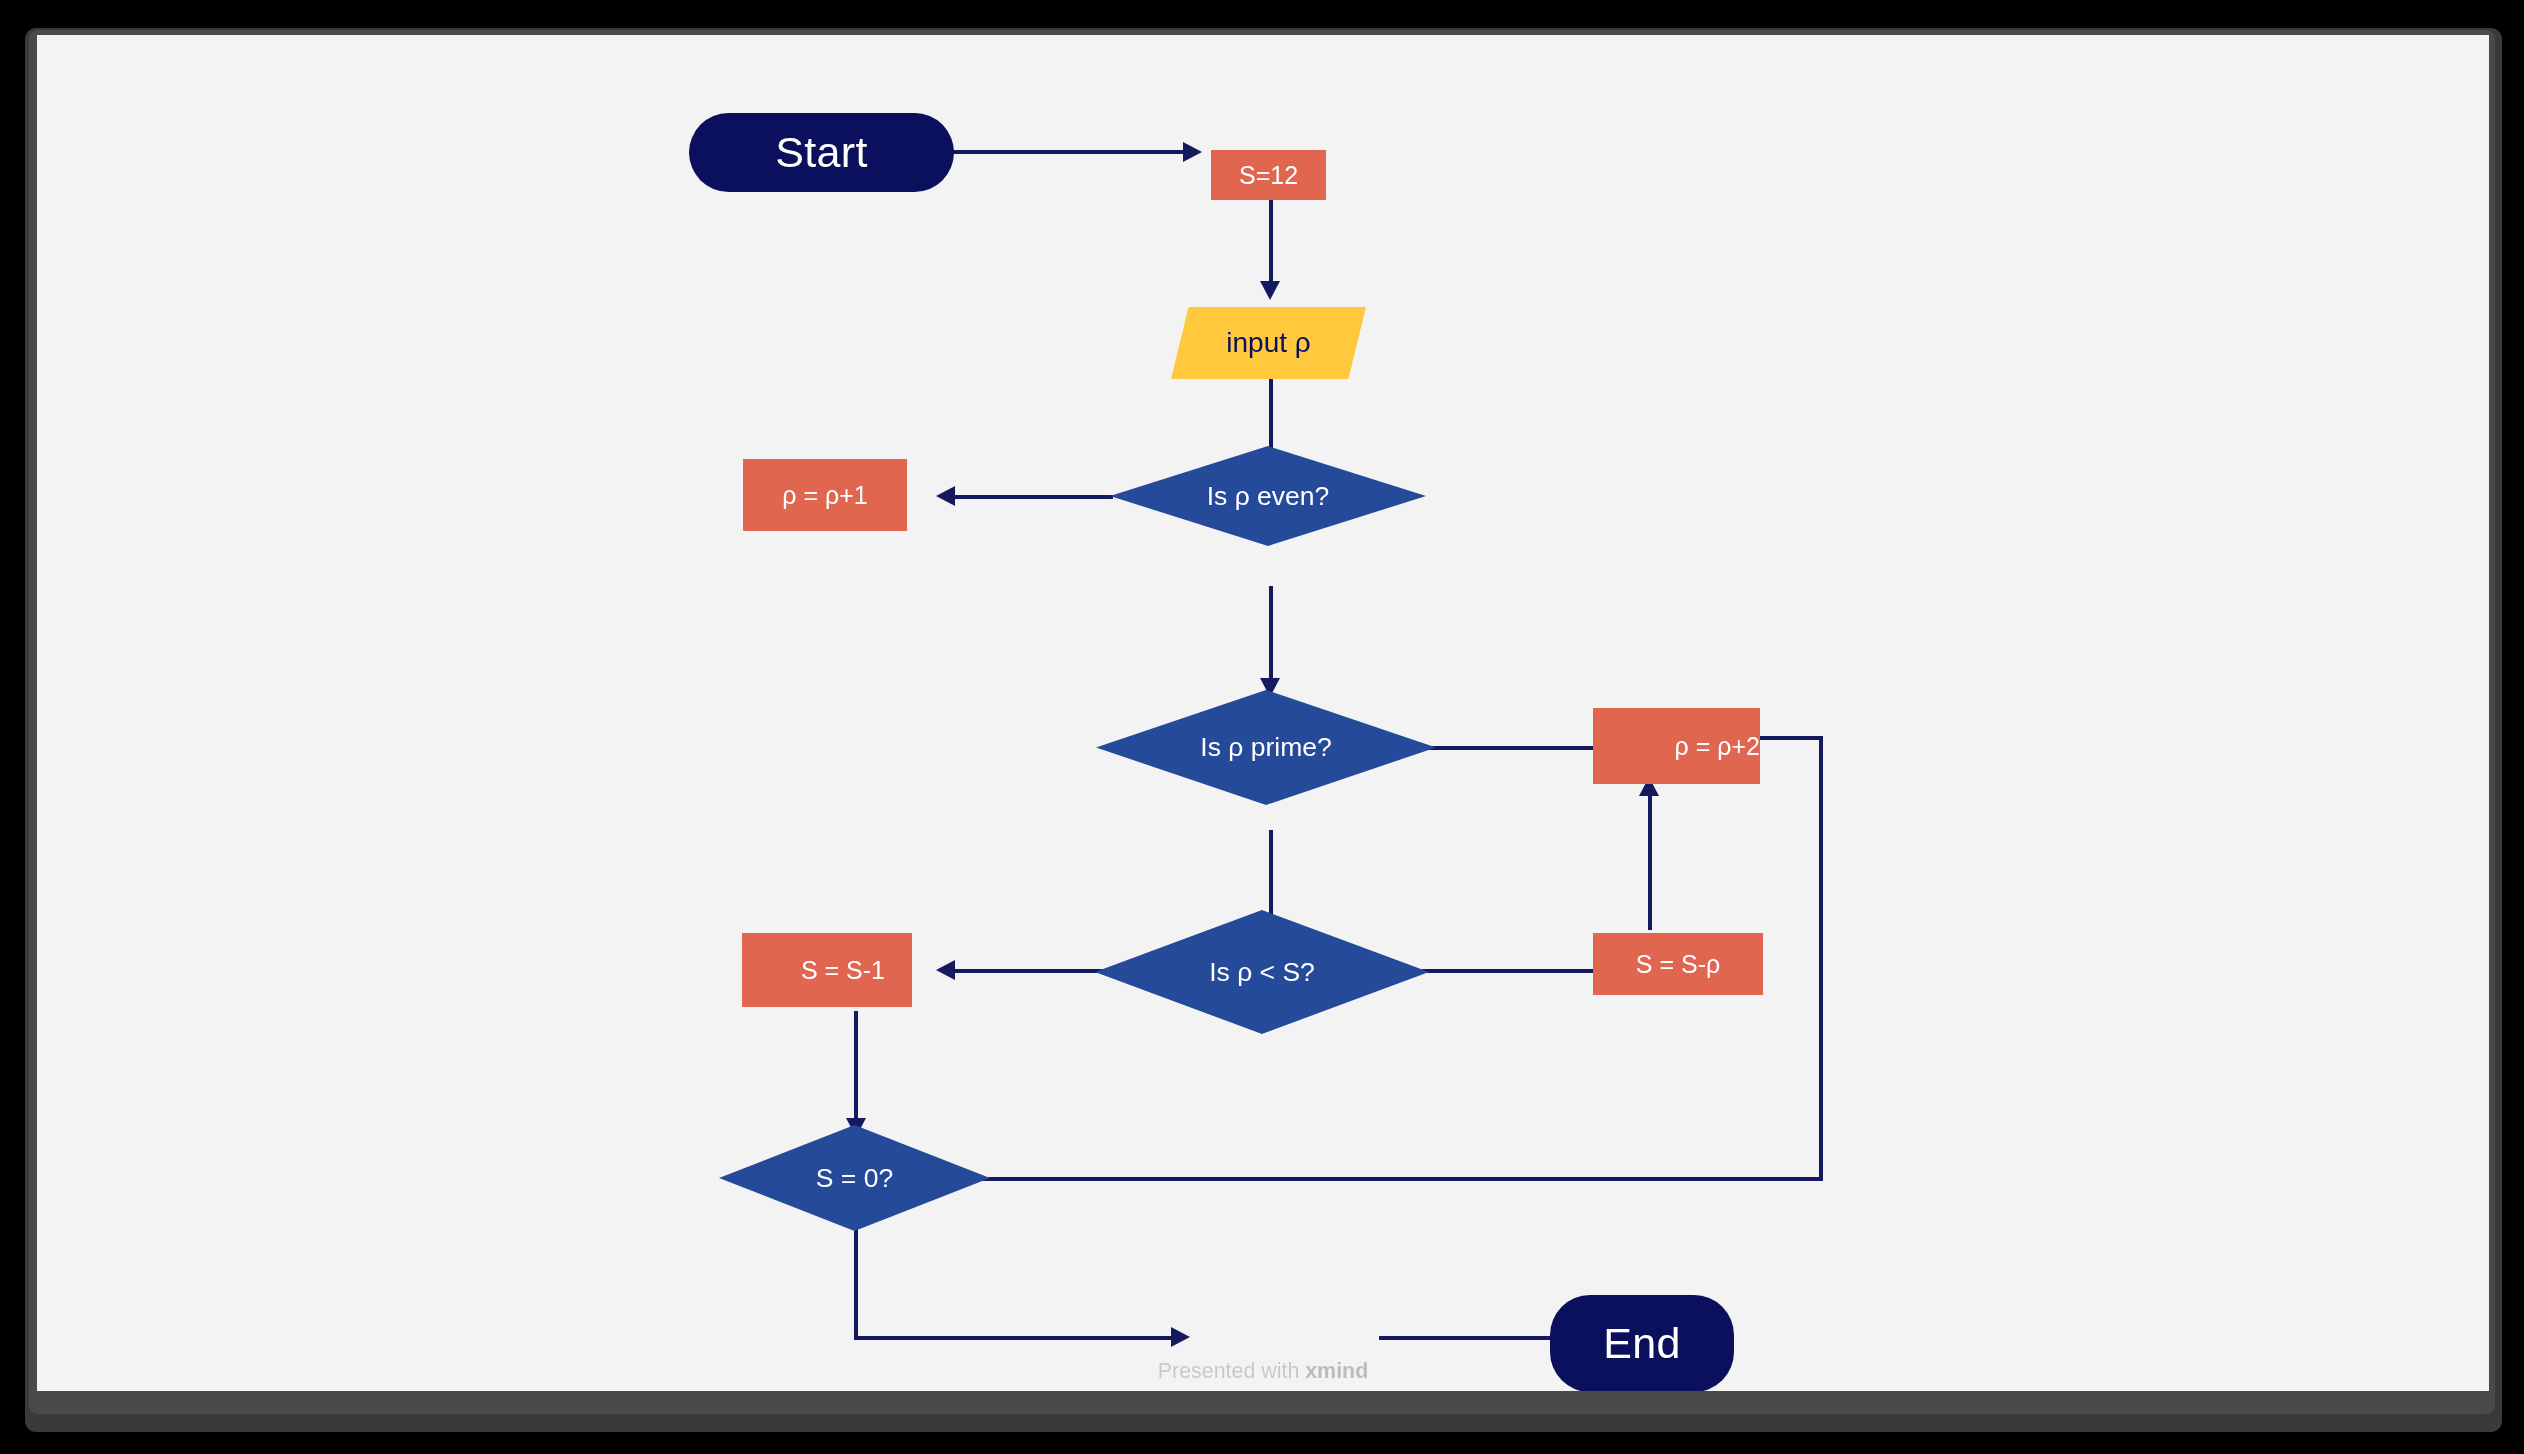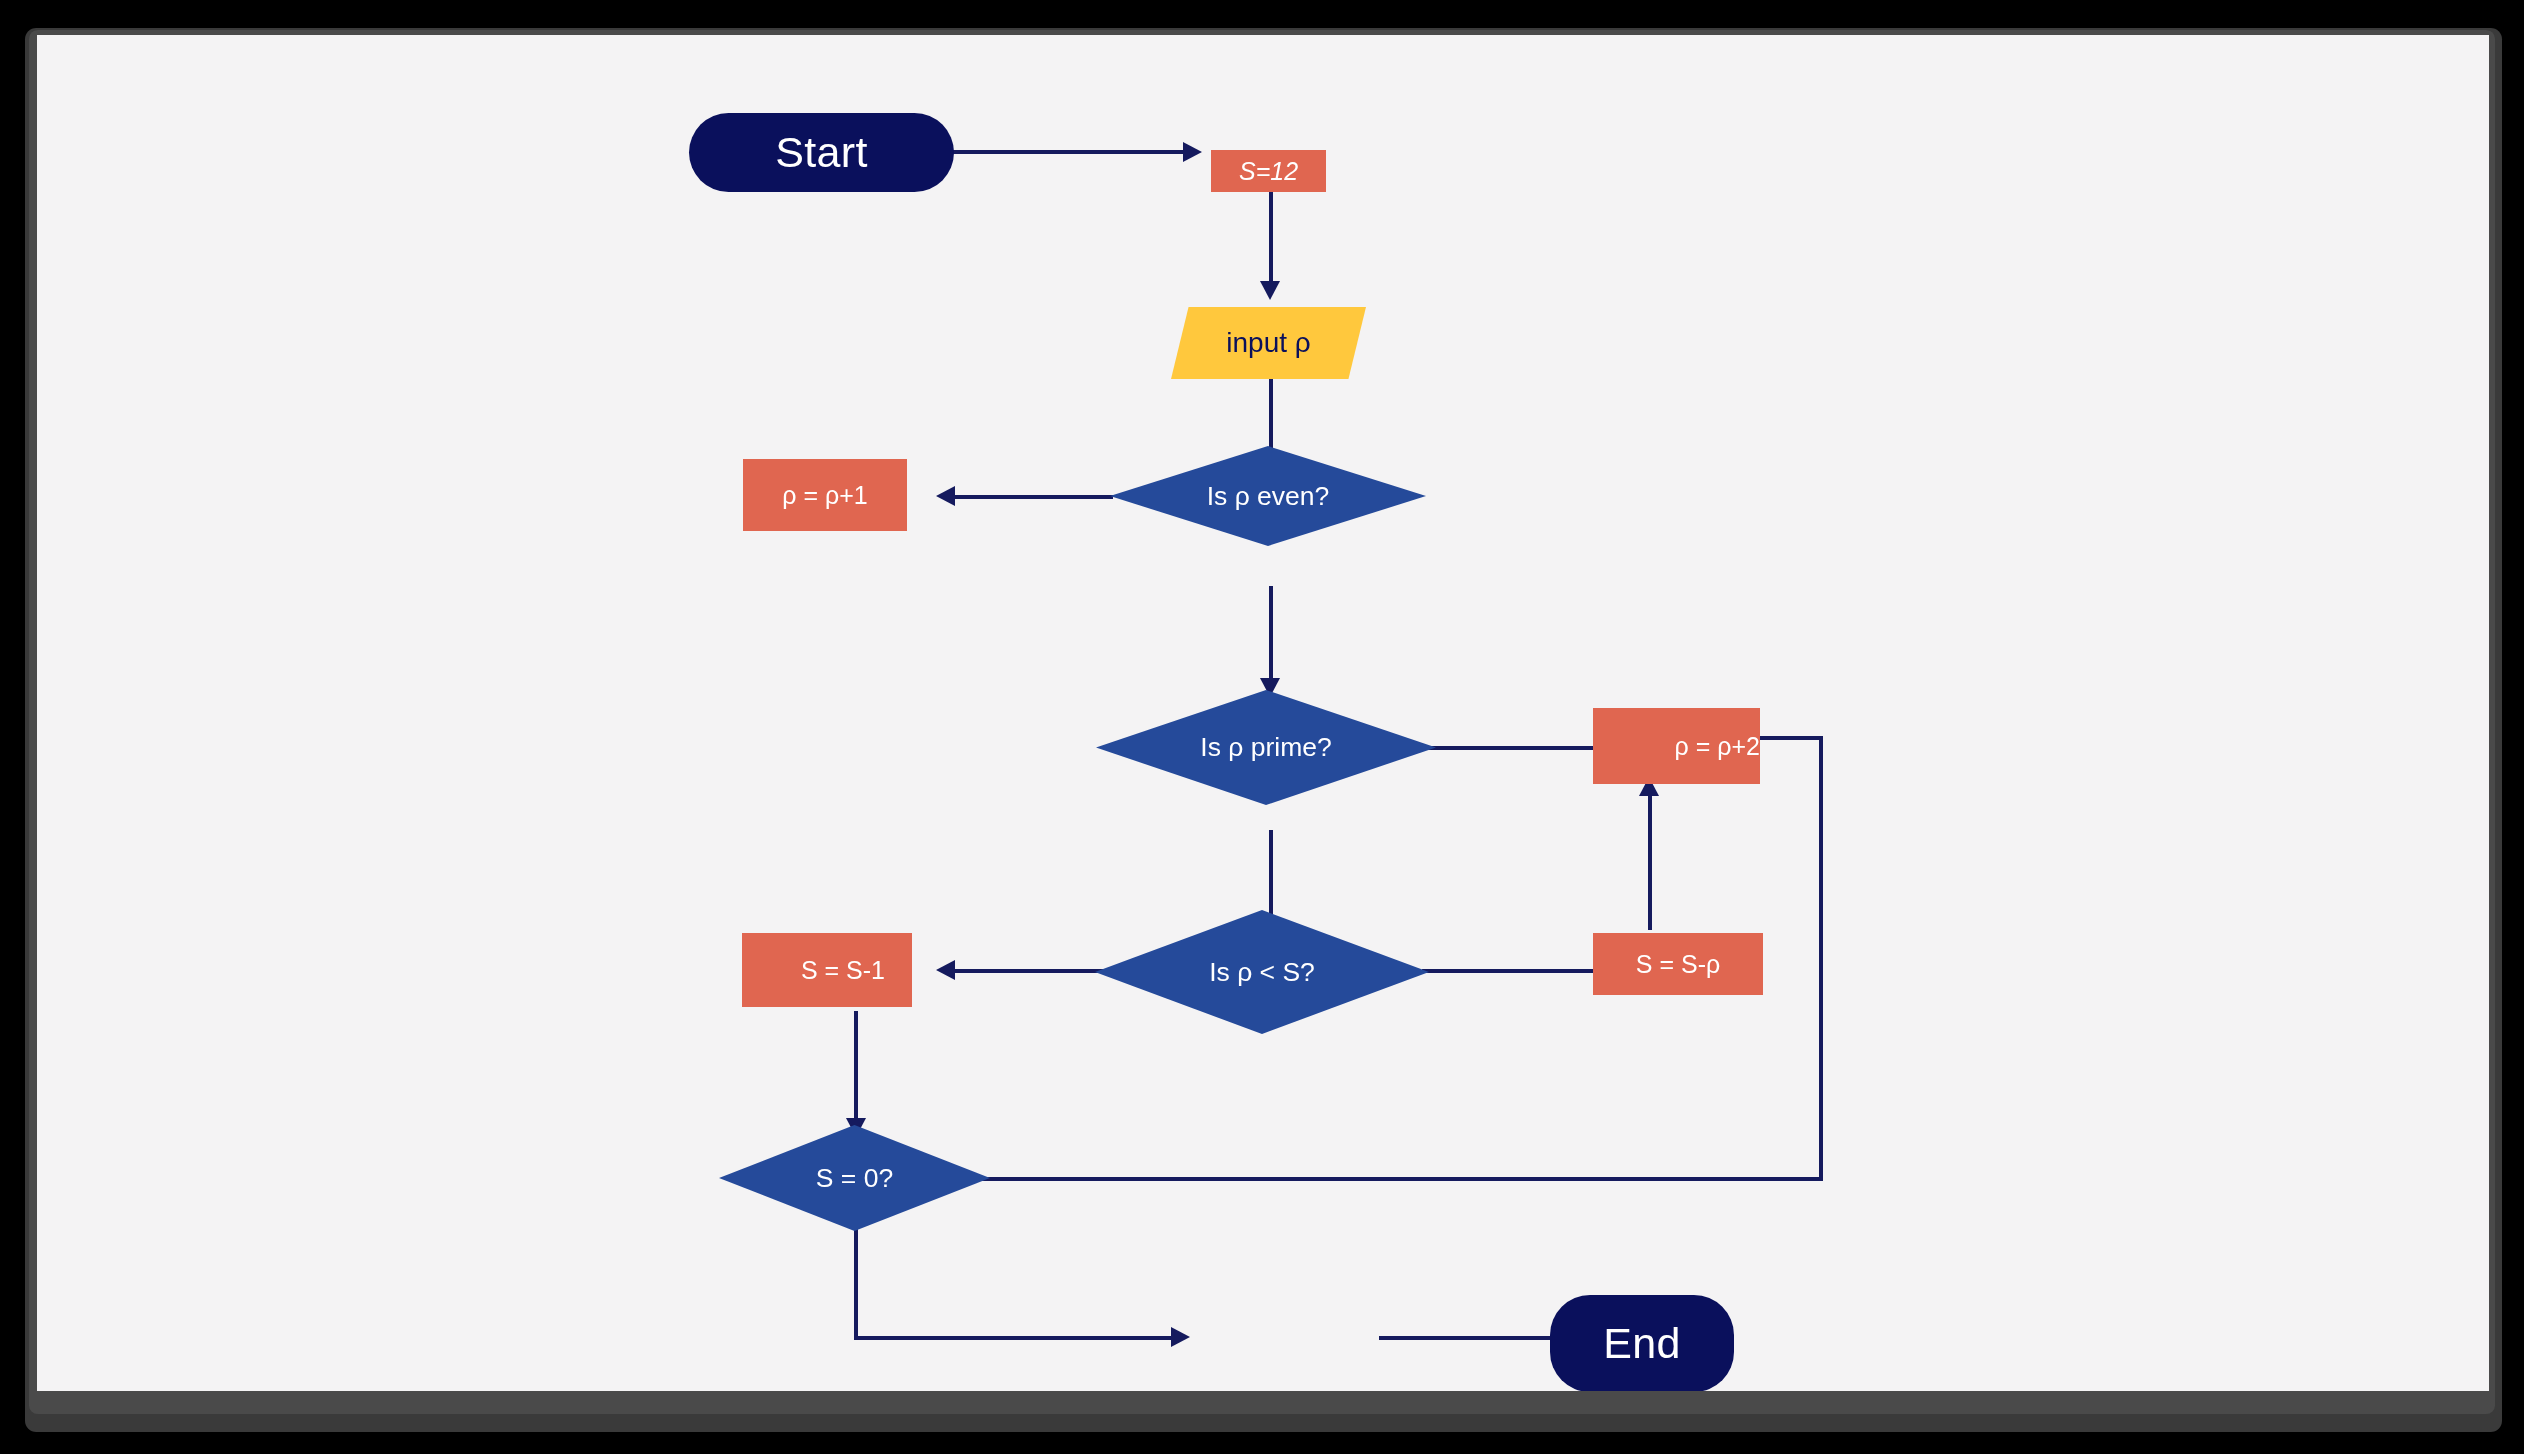--- a/index.html
+++ b/index.html
@@ -119,21 +119,21 @@
     <div class="line hline" style="left:817px;top:1301px;width:320px;"></div>
     <div class="arrow arrow-r" style="left:1134px;top:1292px;"></div>
 
     <div class="line hline" style="left:1342px;top:1301px;width:176px;"></div>
     <div class="arrow arrow-r" style="left:1516px;top:1292px;"></div>
 
     <div class="node capsule" style="left:652px;top:78px;width:265px;height:79px;">
       <span>Start</span>
     </div>
 
-    <div class="node proc" style="left:1174px;top:115px;width:115px;height:42px;font-style:italic;">
+    <div class="node proc" style="left:1174px;top:115px;width:115px;height:50px;">
       <span>S=12</span>
     </div>
 
     <div class="node io" style="left:1134px;top:272px;width:195px;height:72px;">
       <span>input ρ</span>
     </div>
 
     <div class="node diamond" style="left:1073px;top:411px;width:316px;height:100px;">
       <span>Is ρ even?</span>
     </div>
@@ -164,16 +164,19 @@
 
     <div class="node diamond" style="left:682px;top:1090px;width:271px;height:106px;">
       <span>S = 0?</span>
     </div>
 
 
     <div class="node capsule" style="left:1513px;top:1260px;width:184px;height:97px;">
       <span>End</span>
     </div>
 
+    <div id="footer">
+      <span>Presented with </span><b>xmind</b>
+    </div>
 
   </div>
 </div>
 
 
 </body></html>

